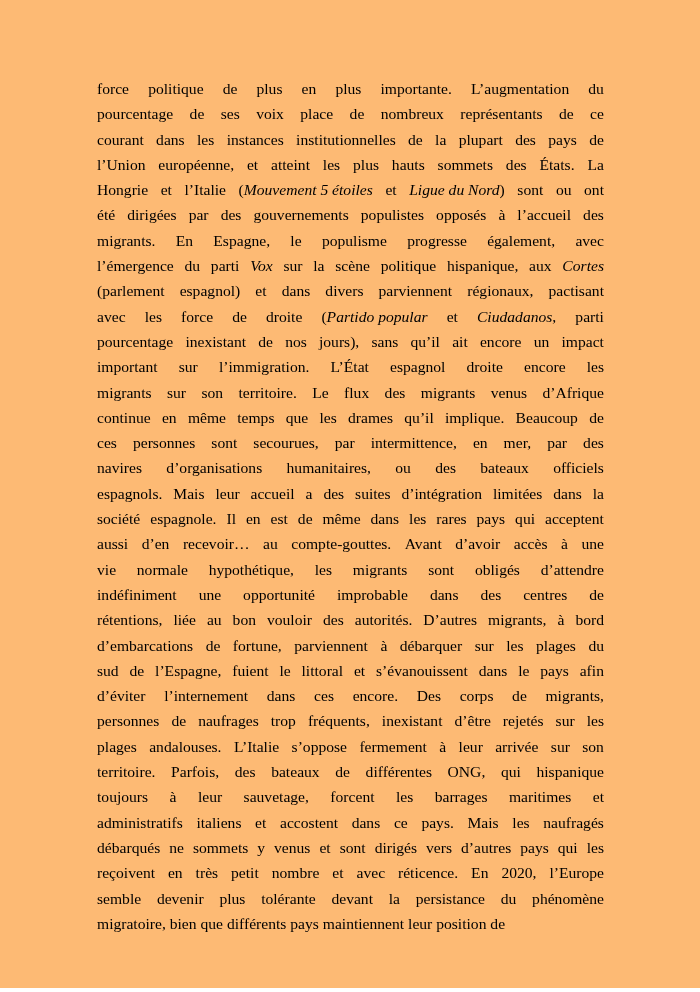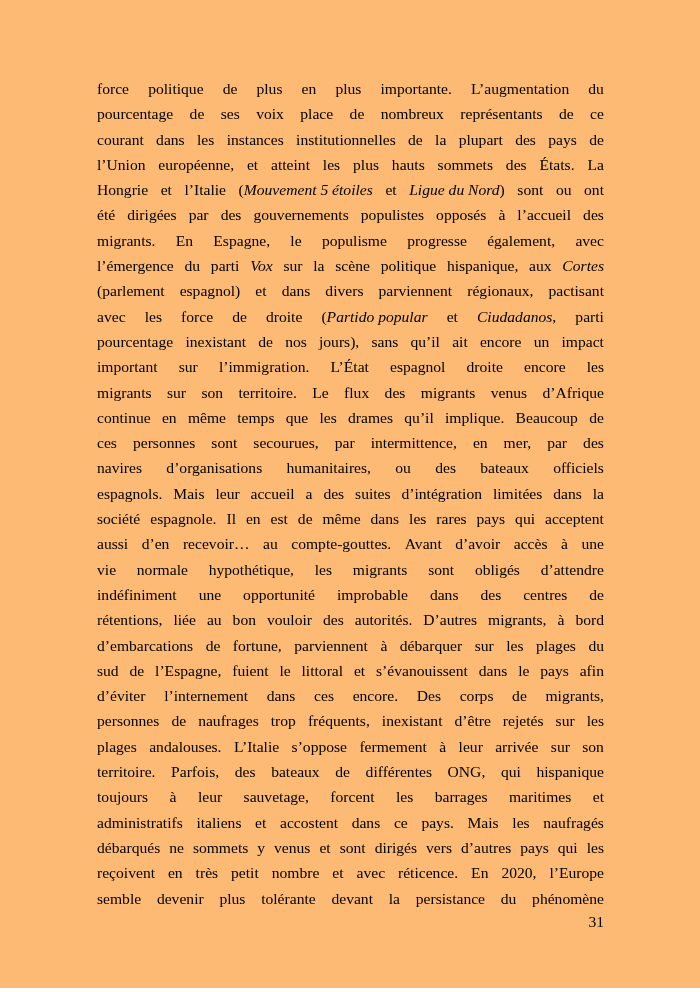--- a/index.html
+++ b/index.html
@@ -456,17 +456,17 @@
         <span class="w">semble</span>
         <span class="w">devenir</span>
         <span class="w">plus</span>
         <span class="w">tolérante</span>
         <span class="w">devant</span>
         <span class="w">la</span>
         <span class="w">persistance</span>
         <span class="w">du</span>
         <span class="w">phénomène</span>
       </div>
+      <div class="doc-line last">migratoire, bien que différents pays maintiennent leur position de</div>
     </div>
 
-  <div id="page-number">31</div>
 
 </div>
 
 </body></html>

